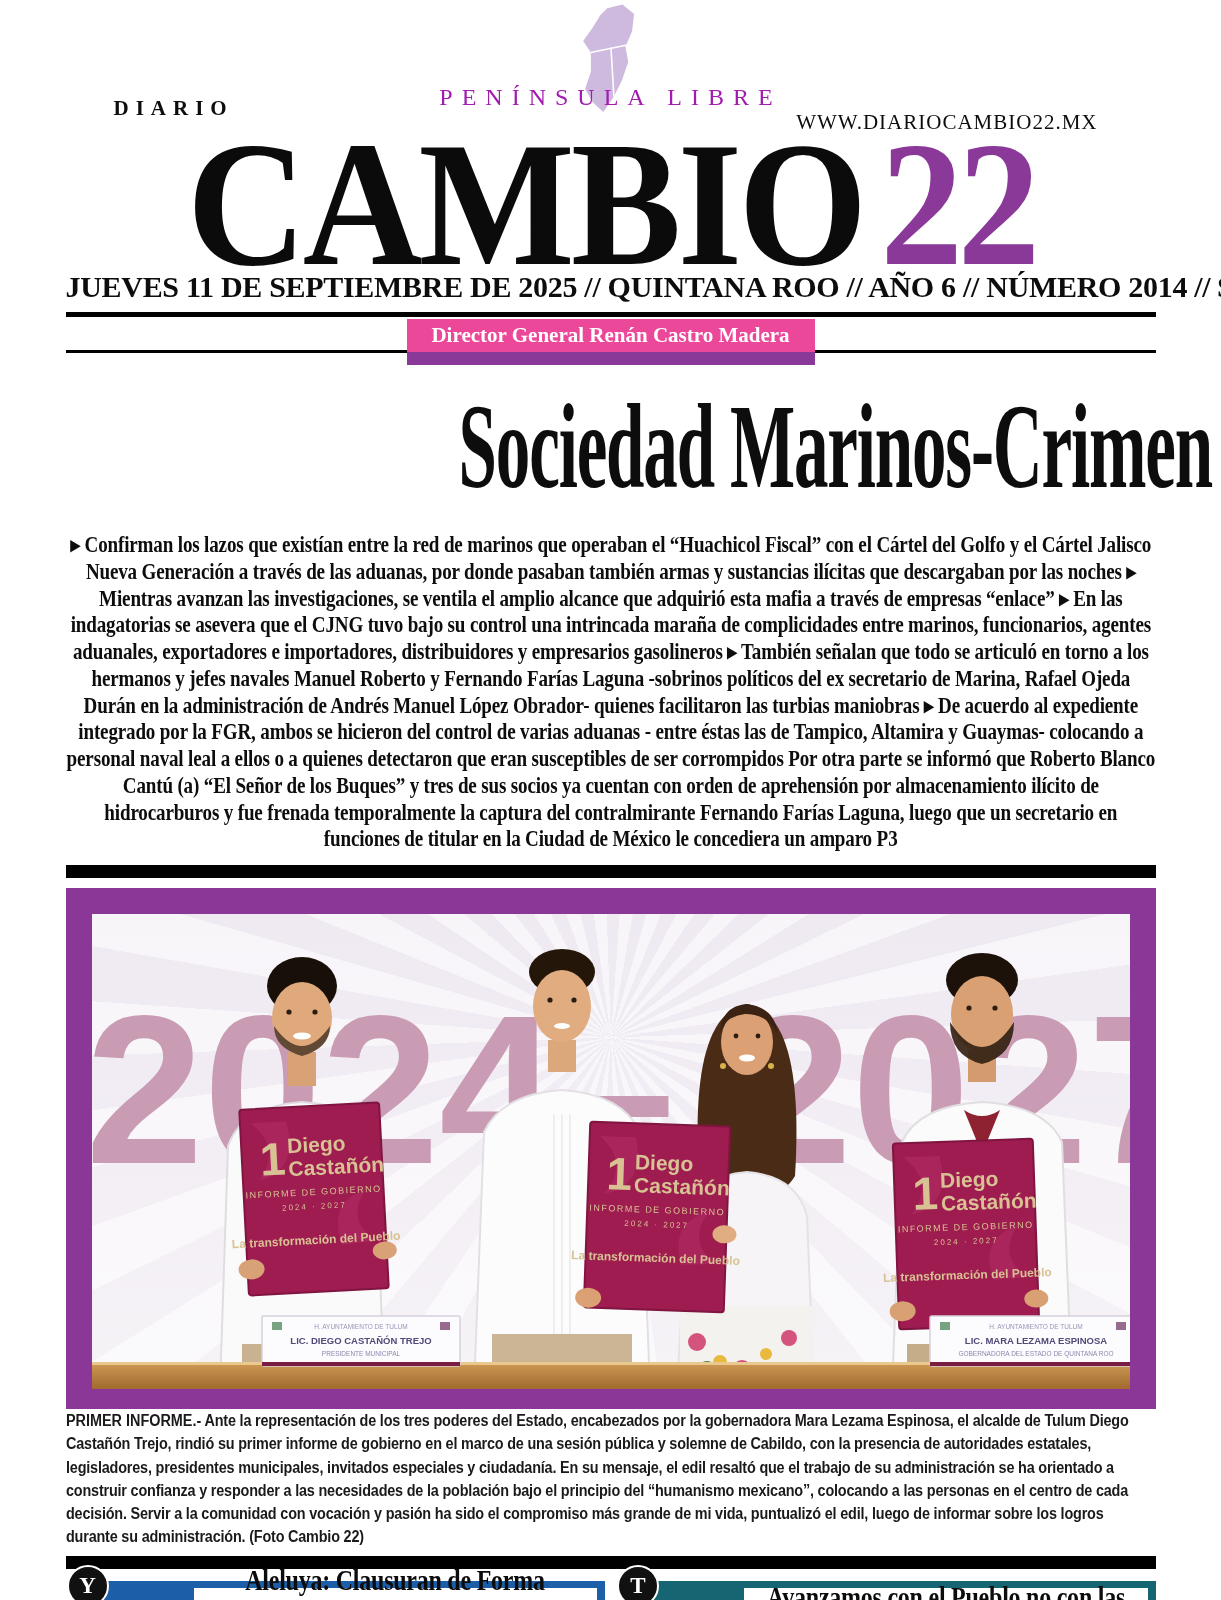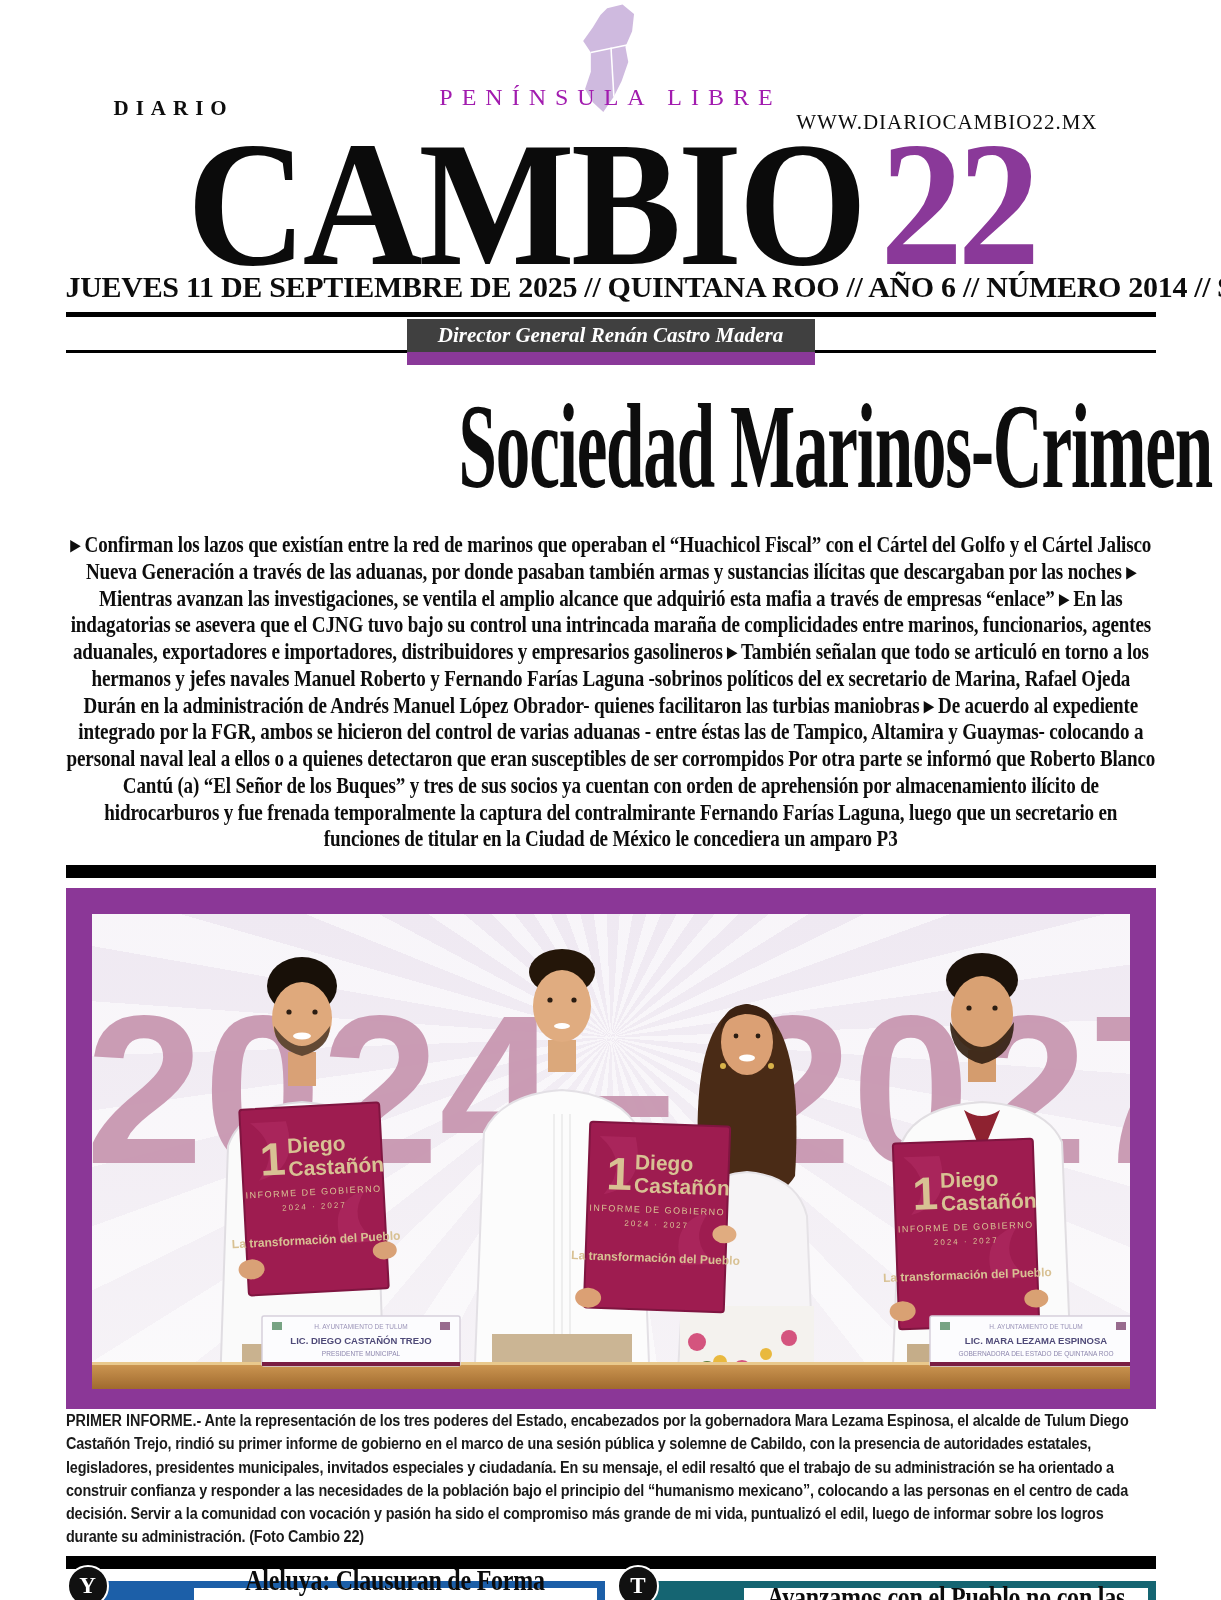--- a/index.html
+++ b/index.html
@@ -27,23 +27,23 @@
     position:absolute; top:270px; left:0; width:100%; text-align:center;
     font-size:30px; font-weight:bold; letter-spacing:-0.3px; white-space:nowrap;
   }
 
   
   .director-zone { position:relative; height:56px; margin-top:2px; }
   .rule-thick { position:absolute; top:4px; left:0; width:100%; height:5px; background:#000; }
   .rule-thin  { position:absolute; top:42px; left:0; width:100%; height:3px; background:#000; }
   .director-box {
     position:absolute; top:11px; left:50%; transform:translateX(-50%);
-    width:408px; height:33px; background:#404040; color:#fff; z-index:2;
+    width:408px; height:33px; background:#ec4899; color:#fff; z-index:2;
     display:flex; align-items:center; justify-content:center;
-    font-size:21px; font-weight:bold;font-style:italic;
+    font-size:21px; font-weight:bold;
   }
   .director-strip {
     position:absolute; top:44px; left:50%; transform:translateX(-50%);
     width:408px; height:13px; background:#8a3999; z-index:1;
   }
 
   
   .headline-wrap { height:162px; margin-top:6px; text-align:center; overflow:visible; }
   .headline {
     display:inline-block; white-space:nowrap;

